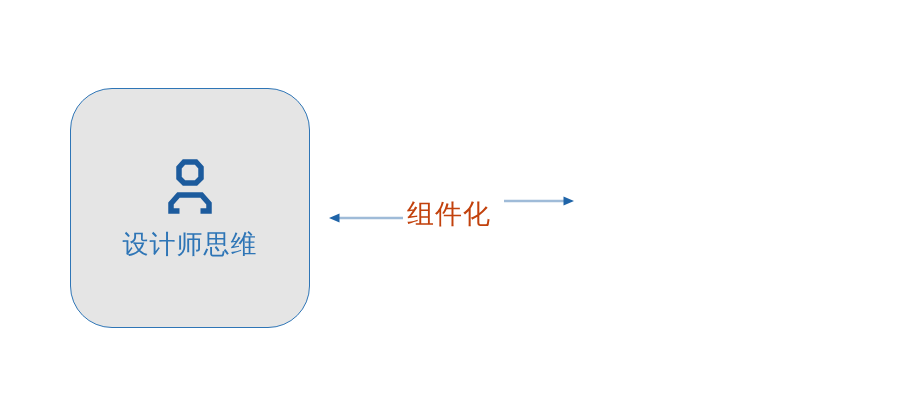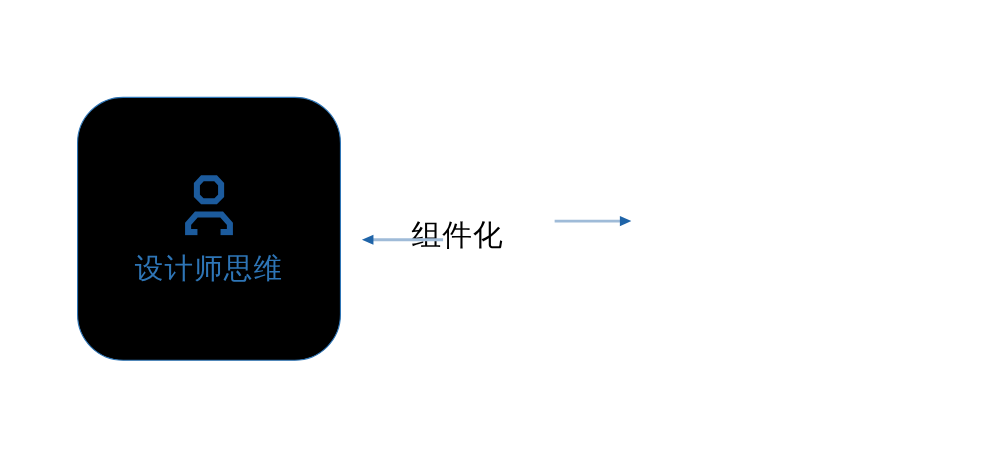--- a/index.html
+++ b/index.html
@@ -16,21 +16,21 @@
     overflow: hidden;
   }
   .node-box {
     position: absolute;
     top: 88px;
     width: 240px;
     height: 240px;
     box-sizing: border-box;
     border: 1px solid #2e75b6;
     border-radius: 42px;
-    background: #000000;
+    background: #e5e5e5;
     display: flex;
     flex-direction: column;
     align-items: center;
     justify-content: center;
   }
   .node-box.left  { left: 70px; }
   .node-box.right { left: 590px; }
   .person-icon {
     width: 46px;
     height: 56px;
@@ -42,23 +42,24 @@
     letter-spacing: 1px;
     line-height: 30px;
     color: #2e75b6;
     white-space: nowrap;
   }
   .center-label {
     position: absolute;
     left: 374px;
     top: 196px;
     width: 150px;
+    text-align: center;
     font-size: 27px;
     letter-spacing: 1px;
-    color: #000000;
+    color: #c2410c;
     white-space: nowrap;
   }
   .arrow {
     position: absolute;
     display: block;
   }
   .arrow-left  { left: 329px; top: 212px; }
   .arrow-right { left: 504px; top: 195px; }
 </style>
 </head>

